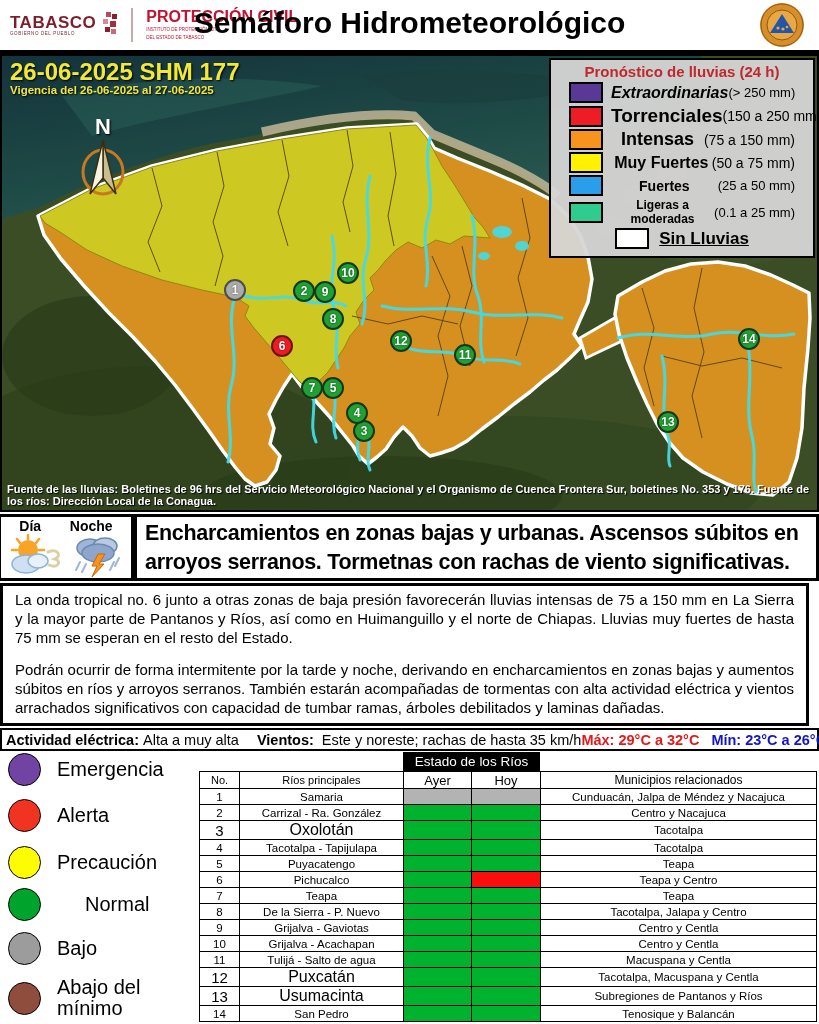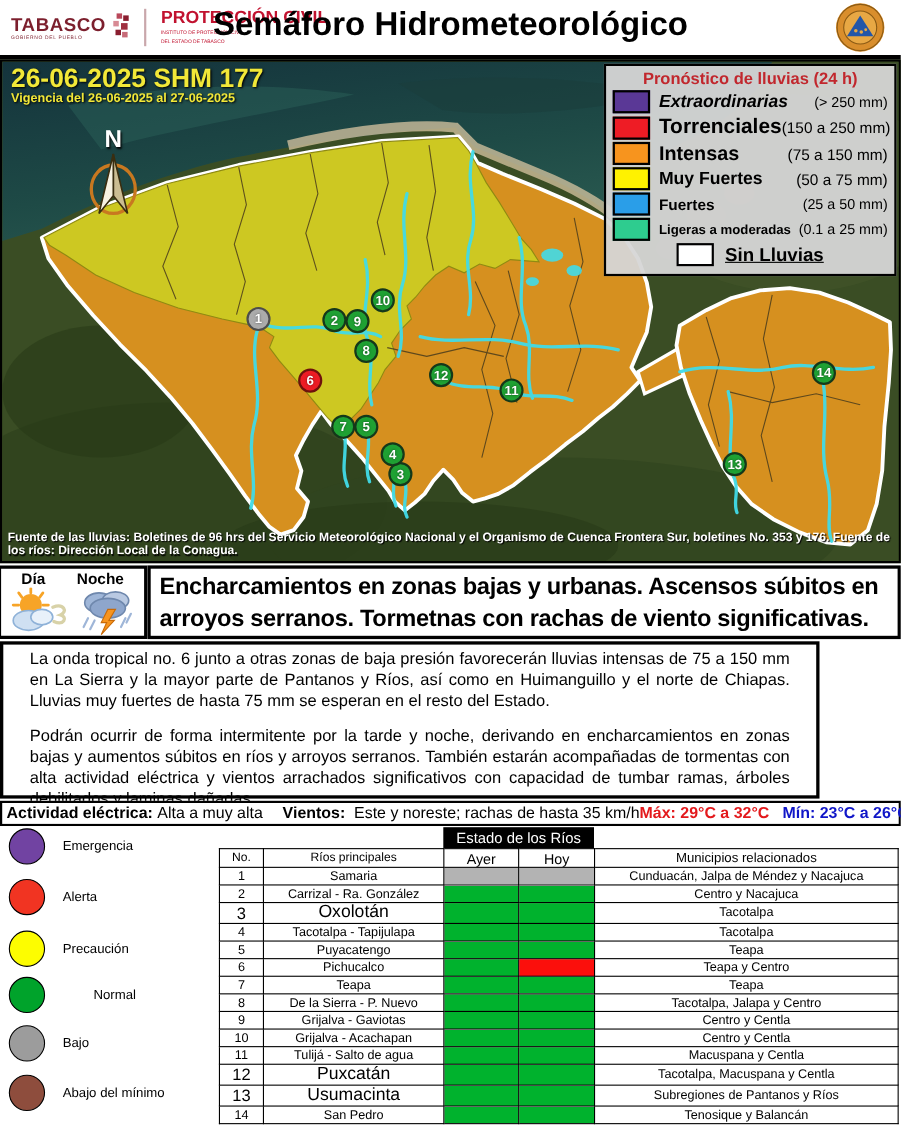--- a/index.html
+++ b/index.html
@@ -24,21 +24,21 @@
   #date-box{position:absolute;left:8px;top:3px;color:#f2e838;text-shadow:1px 1px 2px #000;}
   #date-title{font-size:24px;font-weight:bold;line-height:1.05;}
   #date-validity{font-size:11.5px;font-weight:bold;}
   #compass{position:absolute;left:78px;top:60px;text-align:center;}
   #compass .n{color:#fff;font-size:22px;font-weight:bold;text-shadow:1px 1px 2px #000;line-height:1;}
   #map-source{position:absolute;left:5px;bottom:3px;width:810px;color:#fff;font-size:11px;font-weight:bold;text-shadow:1px 1px 1px #000;}
 
   
   #rain-legend{position:absolute;right:2px;top:2px;width:266px;background:rgba(214,214,214,.95);border:2px solid #000000;padding:3px 6px 5px 6px;}
   #rain-legend .lg-title{text-align:center;color:#c1272d;font-weight:bold;font-size:15px;margin-bottom:2px;}
-  .lg-row{display:flex;align-items:center;margin:2px 0;}
+  .lg-row{display:flex;align-items:center;margin:2px 12px;text-align:center;}
   .lg-swatch{width:34px;height:21px;border:2px solid #000;flex:0 0 auto;margin-right:8px;}
   .lg-label{font-weight:bold;color:#000;flex:1 1 auto;}
   .lg-range{font-size:13px;color:#000;white-space:nowrap;}
   .lg-0 .lg-label{font-size:16px;font-style:italic;}
   .lg-1 .lg-label{font-size:19px;}
   .lg-2 .lg-label{font-size:18px;}
   .lg-3 .lg-label{font-size:16px;}
   .lg-4 .lg-label{font-size:14px;}
   .lg-5 .lg-label{font-size:12px;}
   .lg-1 .lg-range,.lg-2 .lg-range,.lg-3 .lg-range{font-size:14px;}
@@ -53,37 +53,37 @@
 
   
   #alert-strip{position:absolute;left:0;top:514px;width:819px;height:67px;display:flex;}
   #alert-box{flex:1 1 auto;border:3px solid #000;background:#fff;display:flex;align-items:center;padding:2px 8px;}
   #alert-text{font-size:21.5px;font-weight:bold;letter-spacing:-0.3px;line-height:1.32;color:#000;}
   #daynight-box{flex:0 0 135px;border:3px solid #000;border-left-width:2px;margin-left:-1px;background:#fff;padding:1px 4px;}
   #daynight-labels{display:flex;justify-content:space-around;font-size:14px;font-weight:bold;}
   #daynight-icons{display:flex;justify-content:space-around;align-items:center;}
 
   
-  #forecast-box{position:absolute;left:0;top:583px;width:745px;height:143px;border:3px solid #000;background:#fff;padding:4px 24px;}
+  #forecast-box{position:absolute;left:0;top:583px;width:809px;height:143px;border:3px solid #000;background:#fff;padding:4px 12px;}
   #forecast-box p{margin:0 0 12px 0;font-size:15px;line-height:1.28;text-align:justify;color:#000;}
 
   
   #conditions{position:absolute;left:0;top:728px;width:819px;height:23px;border:2px solid #000;background:#fff;display:flex;align-items:center;padding:0 4px;font-size:14.5px;white-space:nowrap;}
   #conditions .lab{font-weight:bold;}
   #conditions .gap1{margin-left:4px;}
   #conditions .gap2{margin-left:18px;}
   #conditions .gap3{margin-left:8px;}
   #temp-max{margin-left:auto;color:#e3191c;font-weight:bold;}
   #temp-min{margin-left:12px;margin-right:2px;color:#1016c8;font-weight:bold;}
 
   
   #bottom{position:absolute;left:0;top:751px;width:819px;height:273px;background:#fff;}
   .status-row{position:absolute;left:8px;display:flex;align-items:center;gap:16px;}
   .status-dot{width:33px;height:33px;border-radius:50%;border:1.5px solid #000;flex:0 0 auto;}
-  .status-label{font-size:12px;color:#000;line-height:1.05;max-width:120px;}
+  .status-label{font-size:20px;color:#000;line-height:1.05;max-width:120px;}
 
   #rivers-title{position:absolute;left:403px;top:1px;width:137px;height:19px;background:#000;color:#fff;font-size:13.5px;display:flex;align-items:center;justify-content:center;}
   #rivers-table{position:absolute;left:199px;top:20px;width:617px;border-collapse:collapse;table-layout:fixed;}
   #rivers-table th,#rivers-table td{border:1.6px solid #000;padding:0 2px;text-align:center;overflow:hidden;white-space:nowrap;color:#000;}
   #rivers-table th{font-weight:normal;font-size:11px;height:17px;}
   #rivers-table th.hdr-ayer,#rivers-table th.hdr-hoy{font-size:13px;}
   #rivers-table th.hdr-muni{font-size:12px;}
   #rivers-table td{font-size:11.5px;height:16px;}
   #rivers-table tr.big td{height:18px;}
   #rivers-table tr.big td.c-river{font-size:16px;}

